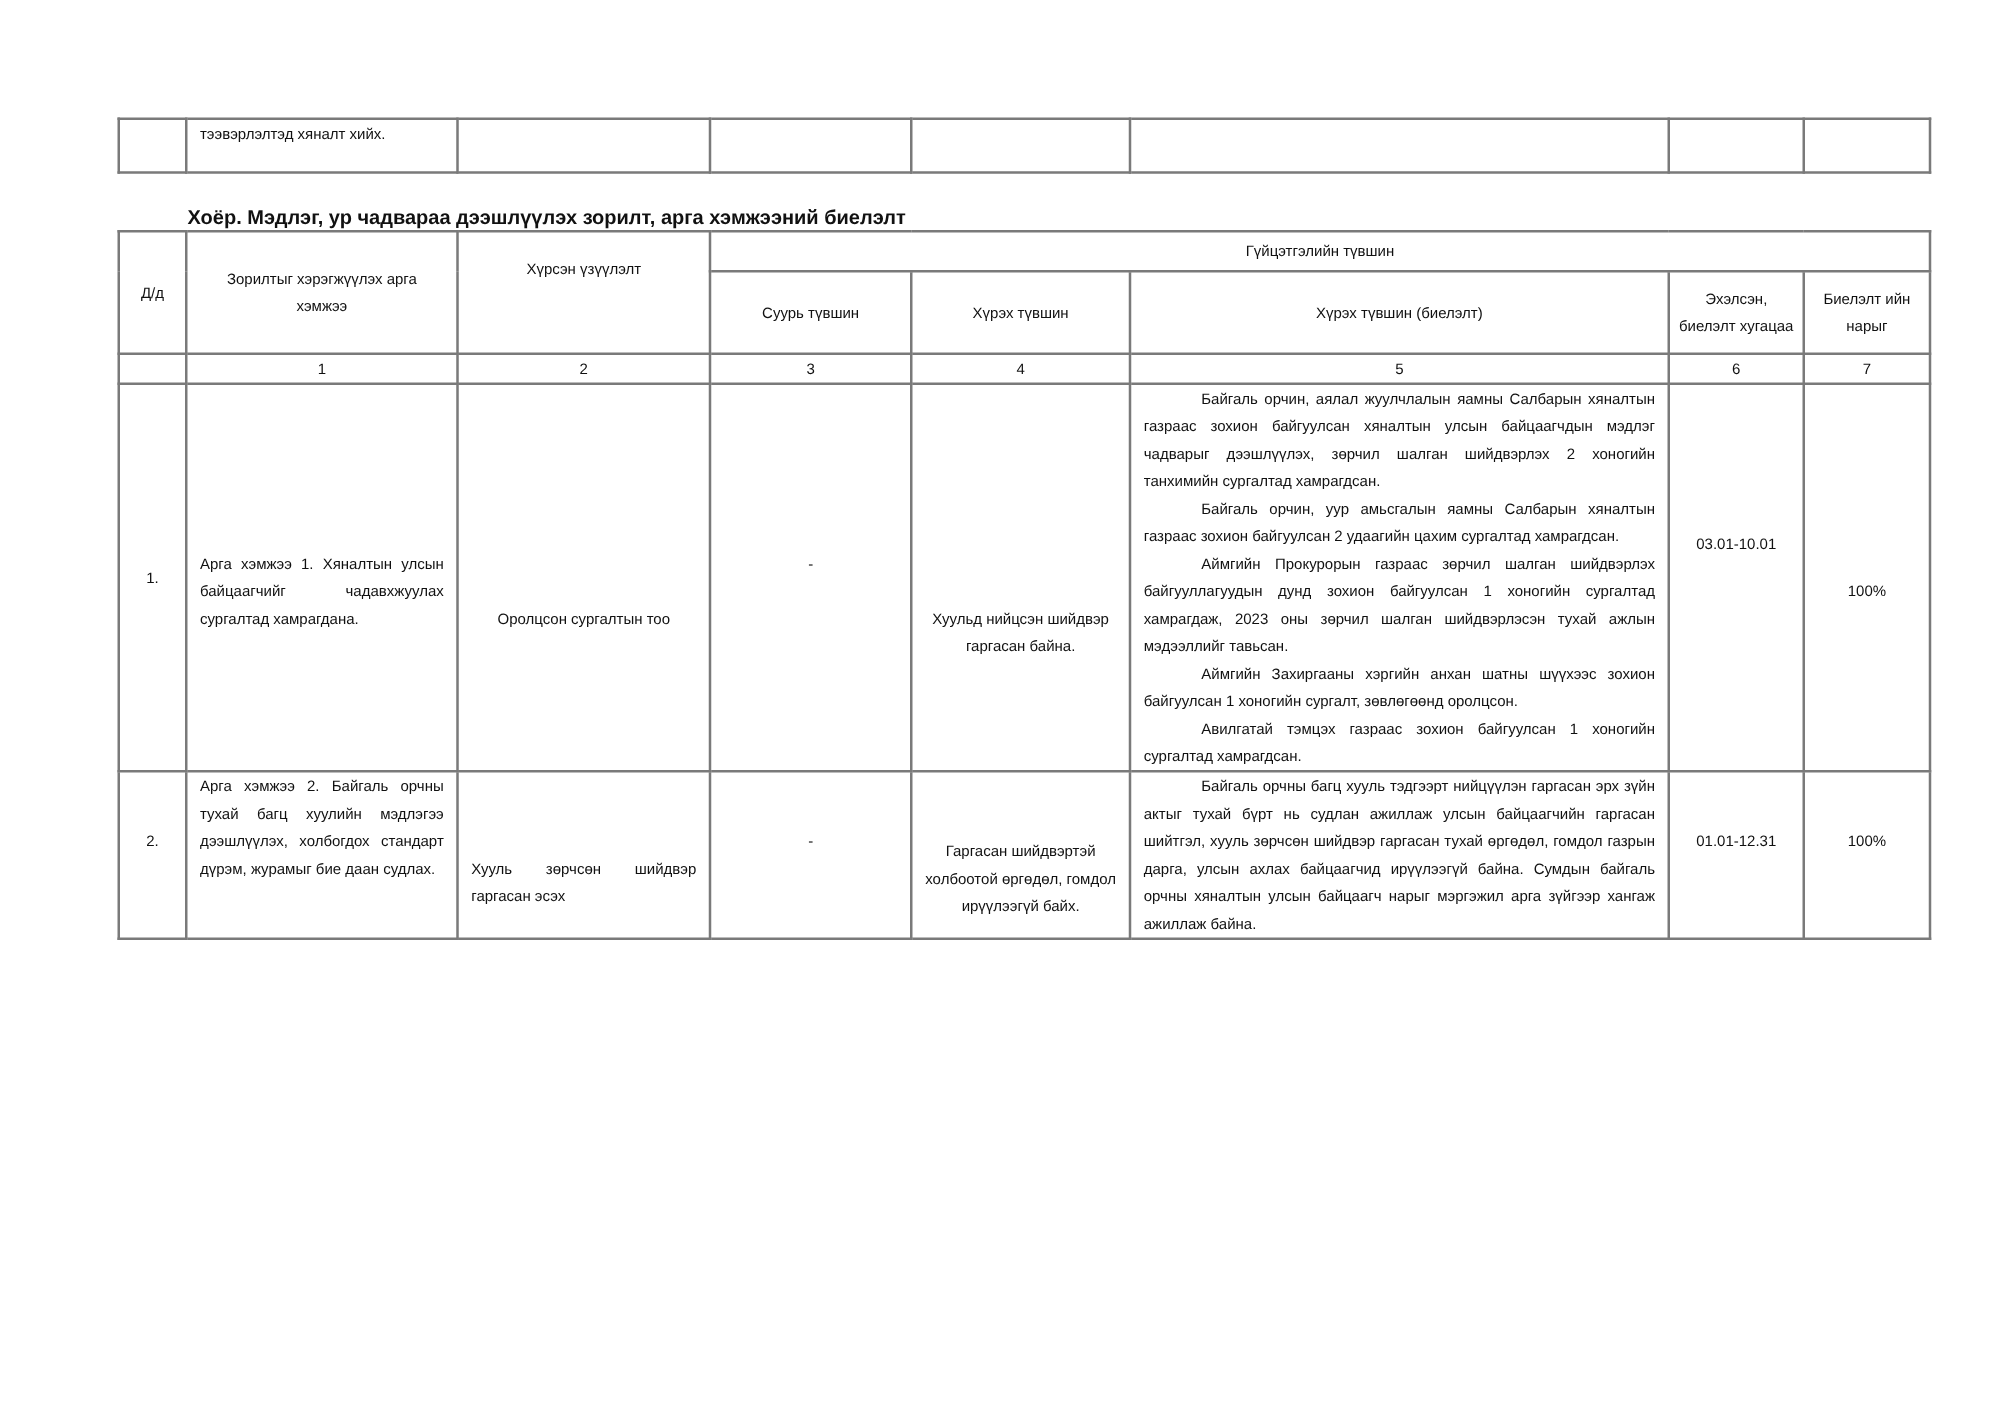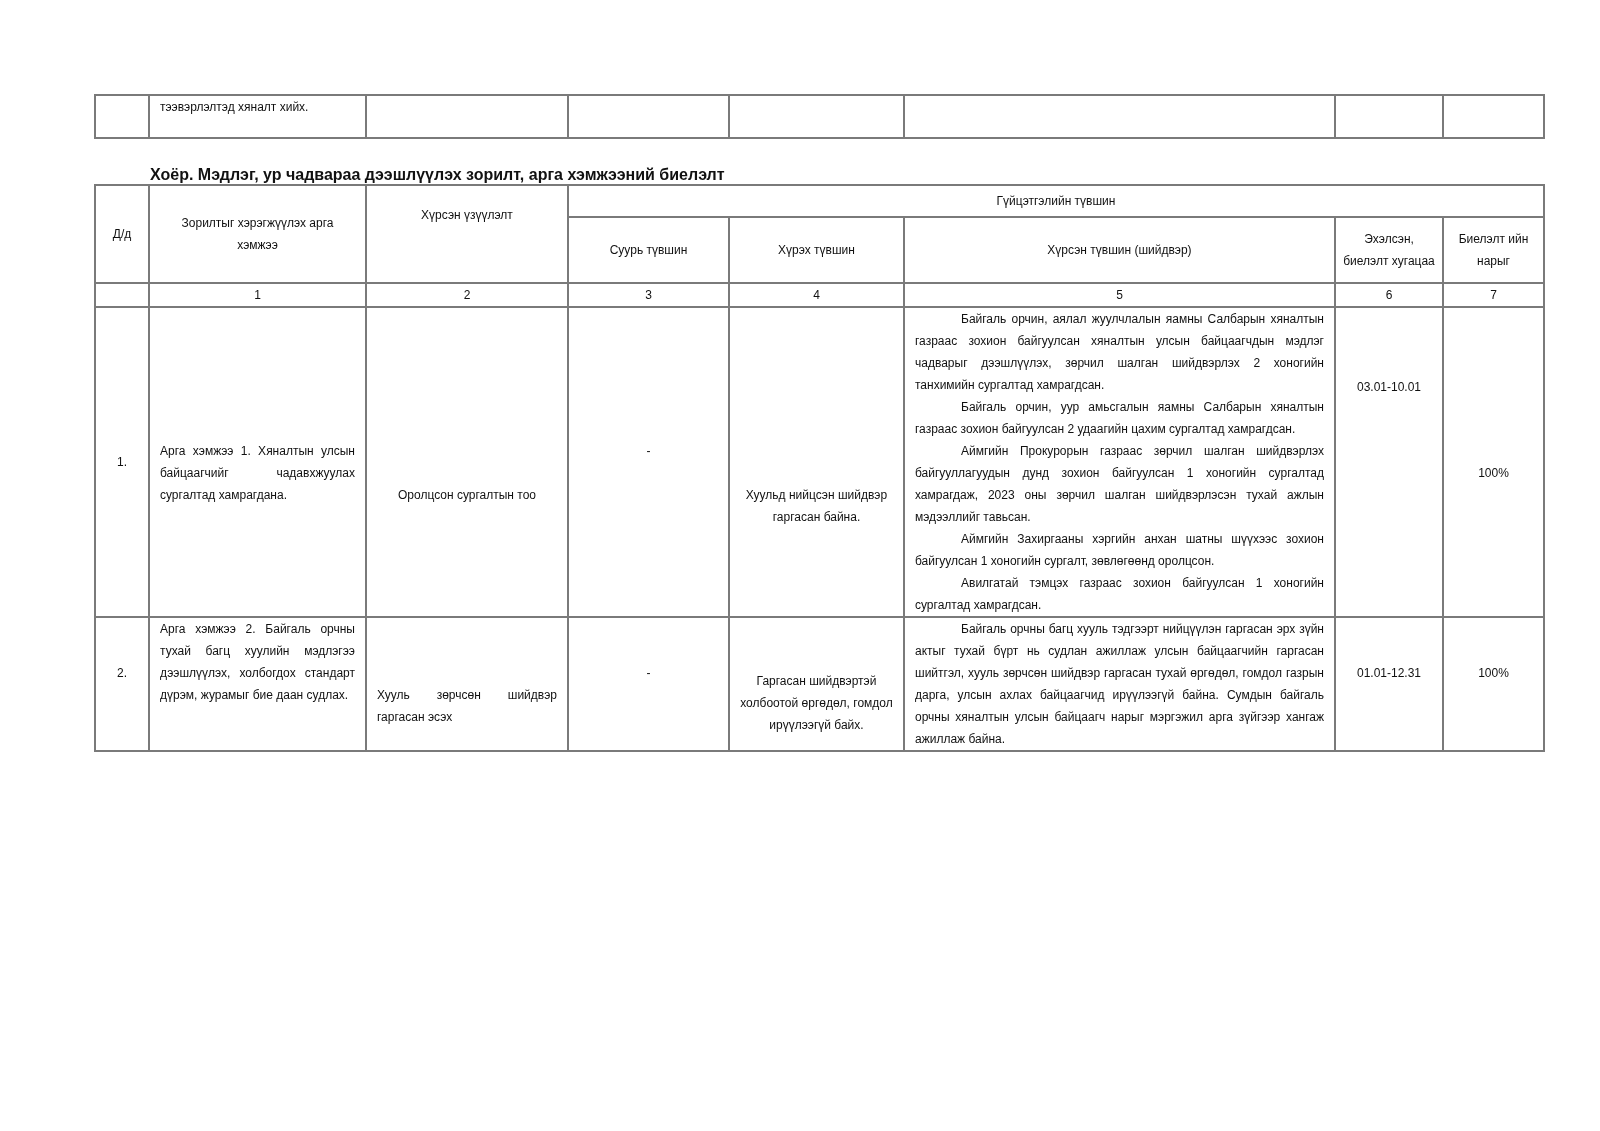--- a/index.html
+++ b/index.html
@@ -61,21 +61,21 @@
   <tbody>
       <tr class="hd" style="height:32px">
     <td rowspan="2" style="padding:0 4px">Д/д</td>
     <td rowspan="2" style="padding:0 20px">Зорилтыг хэрэгжүүлэх арга хэмжээ</td>
     <td rowspan="2" style="vertical-align:top;padding-top:18px">Хүрсэн үзүүлэлт</td>
     <td colspan="5">Гүйцэтгэлийн түвшин</td>
   </tr>
   <tr class="hd" style="height:66px">
     <td>Суурь түвшин</td>
     <td>Хүрэх түвшин</td>
-    <td>Хүрсэн түвшин (шийдвэр)</td>
+    <td>Хүрэх түвшин (биелэлт)</td>
     <td style="padding:0 4px">Эхэлсэн, биелэлт хугацаа</td>
     <td style="padding:0 4px">Биелэлт ийн нарыг</td>
   </tr>
   <tr class="hd" style="height:22px">
     <td></td>
     <td>1</td>
     <td>2</td>
     <td>3</td>
     <td>4</td>
     <td>5</td>
@@ -89,21 +89,21 @@
     <td class="c" style="padding-top:176px">Оролцсон сургалтын тоо</td>
     <td class="c" style="padding-top:132px">-</td>
     <td class="c" style="padding-top:176px">Хуульд нийцсэн шийдвэр гаргасан байна.</td>
     <td class="j">
       <div class="para">Байгаль орчин, аялал жуулчлалын яамны Салбарын хяналтын газраас зохион байгуулсан хяналтын улсын байцаагчдын мэдлэг чадварыг дээшлүүлэх, зөрчил шалган шийдвэрлэх 2 хоногийн танхимийн сургалтад хамрагдсан.</div>
       <div class="para">Байгаль орчин, уур амьсгалын яамны Салбарын хяналтын газраас зохион байгуулсан 2 удаагийн цахим сургалтад хамрагдсан.</div>
       <div class="para">Аймгийн Прокурорын газраас зөрчил шалган шийдвэрлэх байгууллагуудын дунд зохион байгуулсан 1 хоногийн сургалтад хамрагдаж, 2023 оны зөрчил шалган шийдвэрлэсэн тухай ажлын мэдээллийг тавьсан.</div>
       <div class="para">Аймгийн Захиргааны хэргийн анхан шатны шүүхээс зохион байгуулсан 1 хоногийн сургалт, зөвлөгөөнд оролцсон.</div>
       <div class="para">Авилгатай тэмцэх газраас зохион байгуулсан 1 хоногийн сургалтад хамрагдсан.</div>
     </td>
-    <td class="c" style="padding:68px 20px 0">03.01-10.01</td>
+    <td class="c" style="padding:116px 20px 0">03.01-10.01</td>
     <td class="c" style="padding-top:154px">100%</td>
   </tr>
 
   <tr>
     <td class="c" style="padding:44px 4px 0">2.</td>
     <td class="j">Арга хэмжээ 2. Байгаль орчны тухай багц хуулийн мэдлэгээ дээшлүүлэх, холбогдох стандарт дүрэм, журамыг бие даан судлах.</td>
     <td class="j" style="padding-top:66px">Хууль зөрчсөн шийдвэр гаргасан эсэх</td>
     <td class="c" style="padding-top:44px">-</td>
     <td class="c" style="padding-top:52px">Гаргасан шийдвэртэй холбоотой өргөдөл, гомдол ирүүлээгүй байх.</td>
     <td class="j">

